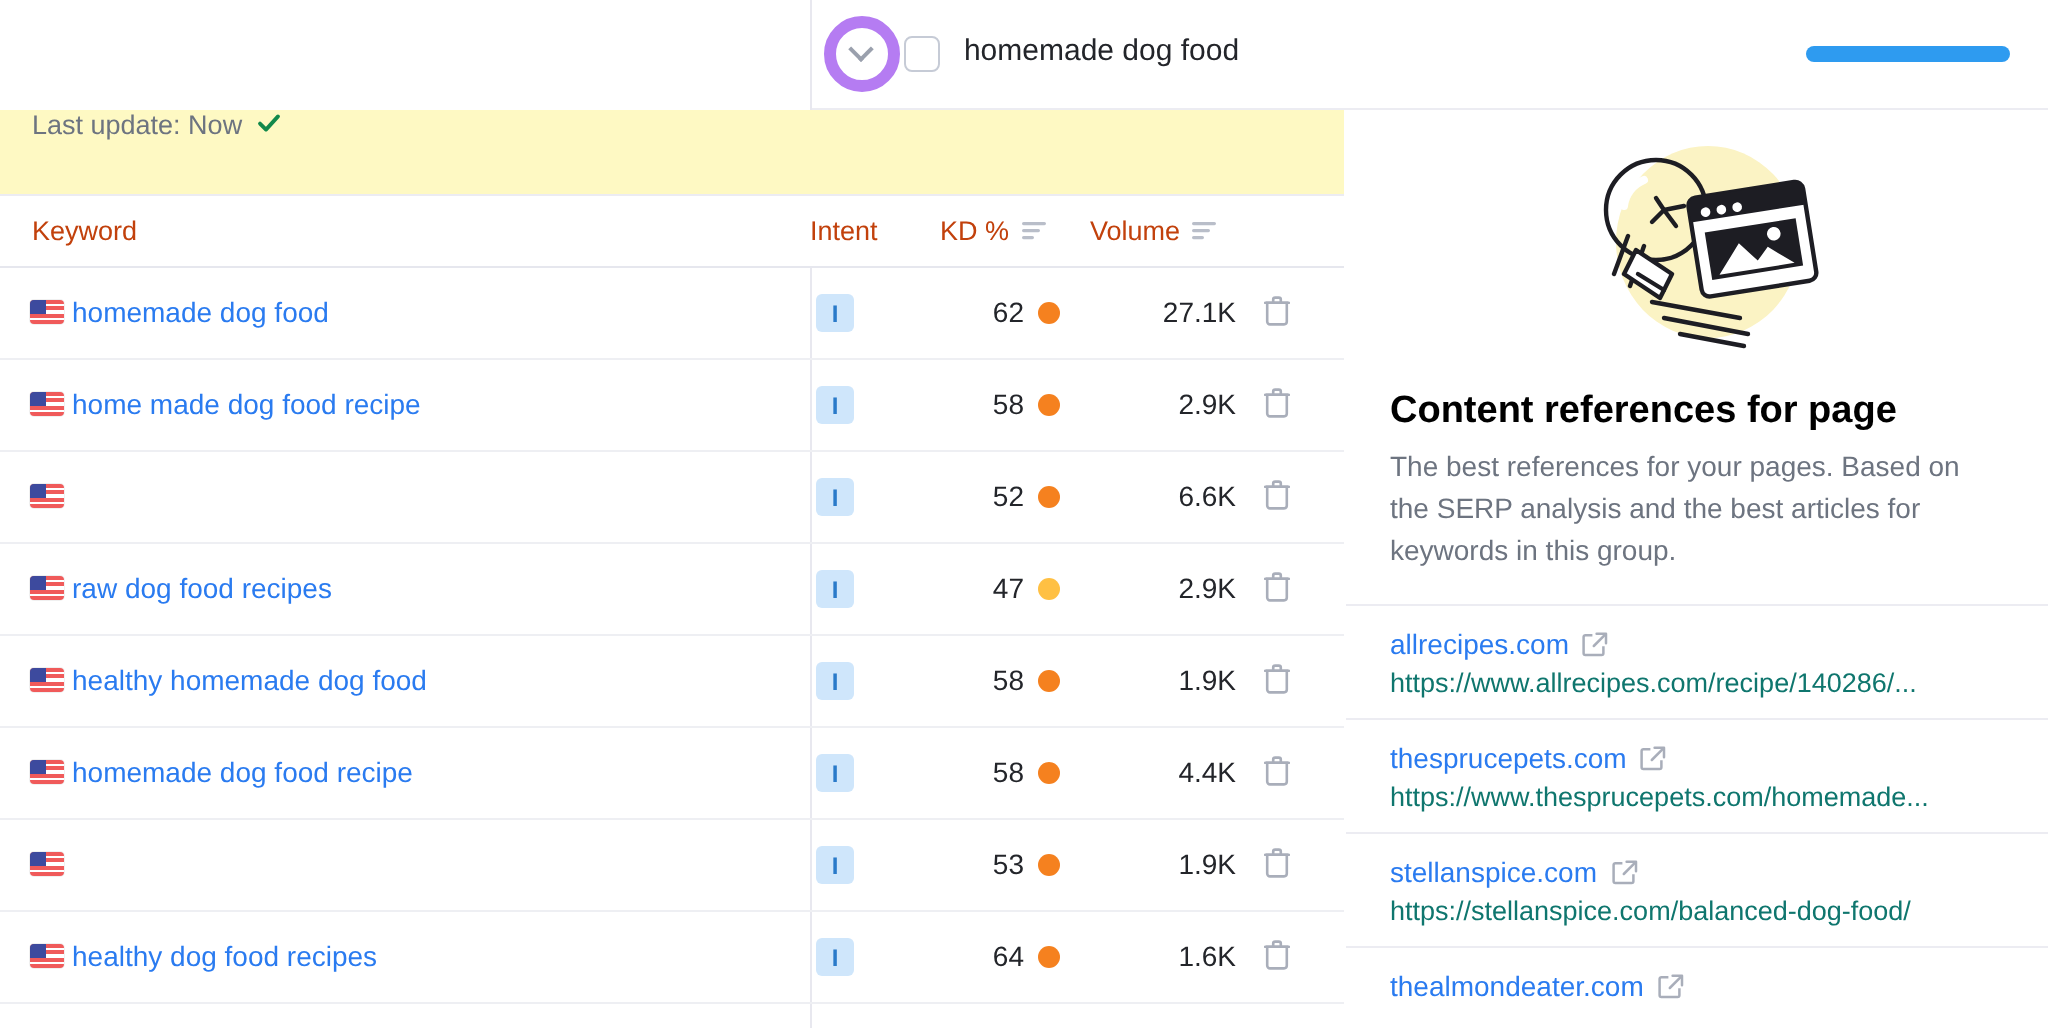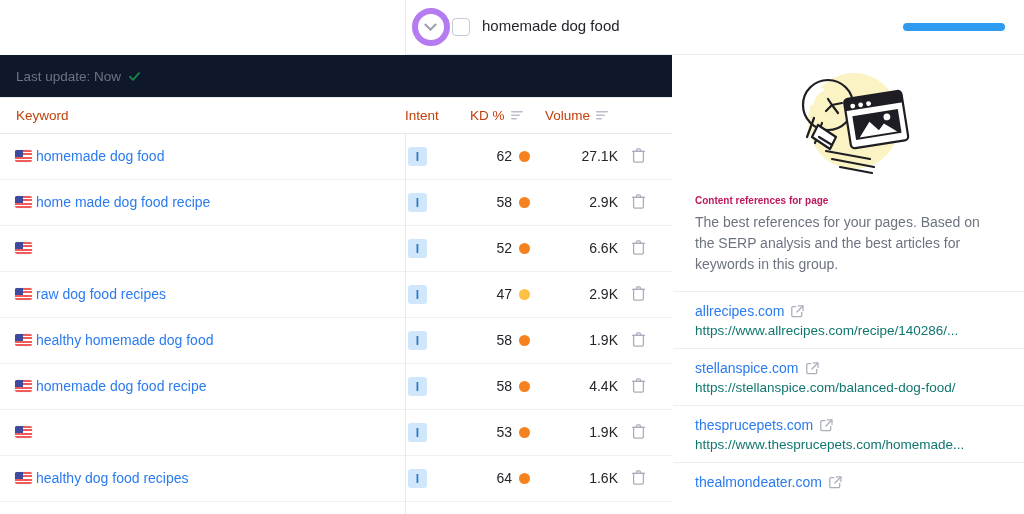--- a/index.html
+++ b/index.html
@@ -59,23 +59,23 @@
   .hdr-progress {
     width: 102px; height: 8px; border-radius: 5px;
     background: #2e9bf0;
   }
   .dot { width: 11px; height: 11px; border-radius: 50%; display: inline-block; }
 
   
   #last-update {
     position: absolute; left: 0; top: 55px;
     width: 672px; height: 43px;
-    background: #0f172a;
+    background: #fef9c3;
     border-bottom: 1px solid #ececf2;
-    display: flex; align-items: center;
+    display: flex; align-items: flex-start;
     padding-left: 16px; gap: 7px;
     font-size: 13.5px; color: #6d7480;
   }
   .check-mark svg { display: block; }
 
   
   #table-head {
     position: absolute; left: 0; top: 98px;
     width: 672px; height: 36px;
     border-bottom: 1px solid #e6e7ee;
@@ -137,21 +137,21 @@
   #right-pane {
     position: absolute; left: 673px; top: 55px;
     width: 351px; height: 459px;
     background: #fff;
     overflow: hidden;
   }
   #illus-wrap {
     height: 140px; display: flex; align-items: center; justify-content: center;
   }
   #panel-title {
-    padding: 0 22px; font-size: 10px; font-weight: bold; color: #be185d;
+    padding: 0 22px; font-size: 19px; font-weight: bold; color: #000000;
   }
   #panel-sub {
     padding: 6px 22px 0 22px;
     font-size: 14px; color: #6d7480; line-height: 21px;
   }
   #ref-list { margin-top: 16px; }
   .ref-item {
     border-top: 1px solid #ececf2;
     padding: 11px 22px 10px 22px;
   }
@@ -427,43 +427,43 @@
                 <path d="M5.2 1.6 H1.7 a0.9 0.9 0 0 0 -0.9 0.9 v8.1 a0.9 0.9 0 0 0 0.9 0.9 h8.1 a0.9 0.9 0 0 0 0.9 -0.9 V7.1" fill="none" stroke="#a9aeba" stroke-width="1.25"></path>
                 <path d="M7.3 0.9 H12 V5.6" fill="none" stroke="#a9aeba" stroke-width="1.25" stroke-linecap="round" stroke-linejoin="round"></path>
                 <path d="M11.7 1.2 L5.9 7" stroke="#a9aeba" stroke-width="1.25" stroke-linecap="round"></path>
               </svg>
             </span>
           </div>
           <div class="ref-url">https://www.allrecipes.com/recipe/140286/...</div>
         </div>
         <div class="ref-item">
           <div class="ref-domain">
+            <span>thesprucepets.com</span>
+            <span>
+              <svg width="13" height="13" viewBox="0 0 13 13">
+                <path d="M5.2 1.6 H1.7 a0.9 0.9 0 0 0 -0.9 0.9 v8.1 a0.9 0.9 0 0 0 0.9 0.9 h8.1 a0.9 0.9 0 0 0 0.9 -0.9 V7.1" fill="none" stroke="#a9aeba" stroke-width="1.25"></path>
+                <path d="M7.3 0.9 H12 V5.6" fill="none" stroke="#a9aeba" stroke-width="1.25" stroke-linecap="round" stroke-linejoin="round"></path>
+                <path d="M11.7 1.2 L5.9 7" stroke="#a9aeba" stroke-width="1.25" stroke-linecap="round"></path>
+              </svg>
+            </span>
+          </div>
+          <div class="ref-url">https://www.thesprucepets.com/homemade...</div>
+        </div>
+        <div class="ref-item">
+          <div class="ref-domain">
             <span>stellanspice.com</span>
             <span>
               <svg width="13" height="13" viewBox="0 0 13 13">
                 <path d="M5.2 1.6 H1.7 a0.9 0.9 0 0 0 -0.9 0.9 v8.1 a0.9 0.9 0 0 0 0.9 0.9 h8.1 a0.9 0.9 0 0 0 0.9 -0.9 V7.1" fill="none" stroke="#a9aeba" stroke-width="1.25"></path>
                 <path d="M7.3 0.9 H12 V5.6" fill="none" stroke="#a9aeba" stroke-width="1.25" stroke-linecap="round" stroke-linejoin="round"></path>
                 <path d="M11.7 1.2 L5.9 7" stroke="#a9aeba" stroke-width="1.25" stroke-linecap="round"></path>
               </svg>
             </span>
           </div>
           <div class="ref-url">https://stellanspice.com/balanced-dog-food/</div>
-        </div>
-        <div class="ref-item">
-          <div class="ref-domain">
-            <span>thesprucepets.com</span>
-            <span>
-              <svg width="13" height="13" viewBox="0 0 13 13">
-                <path d="M5.2 1.6 H1.7 a0.9 0.9 0 0 0 -0.9 0.9 v8.1 a0.9 0.9 0 0 0 0.9 0.9 h8.1 a0.9 0.9 0 0 0 0.9 -0.9 V7.1" fill="none" stroke="#a9aeba" stroke-width="1.25"></path>
-                <path d="M7.3 0.9 H12 V5.6" fill="none" stroke="#a9aeba" stroke-width="1.25" stroke-linecap="round" stroke-linejoin="round"></path>
-                <path d="M11.7 1.2 L5.9 7" stroke="#a9aeba" stroke-width="1.25" stroke-linecap="round"></path>
-              </svg>
-            </span>
-          </div>
-          <div class="ref-url">https://www.thesprucepets.com/homemade...</div>
         </div>
         <div class="ref-item">
           <div class="ref-domain">
             <span>thealmondeater.com</span>
             <span>
               <svg width="13" height="13" viewBox="0 0 13 13">
                 <path d="M5.2 1.6 H1.7 a0.9 0.9 0 0 0 -0.9 0.9 v8.1 a0.9 0.9 0 0 0 0.9 0.9 h8.1 a0.9 0.9 0 0 0 0.9 -0.9 V7.1" fill="none" stroke="#a9aeba" stroke-width="1.25"></path>
                 <path d="M7.3 0.9 H12 V5.6" fill="none" stroke="#a9aeba" stroke-width="1.25" stroke-linecap="round" stroke-linejoin="round"></path>
                 <path d="M11.7 1.2 L5.9 7" stroke="#a9aeba" stroke-width="1.25" stroke-linecap="round"></path>
               </svg>

